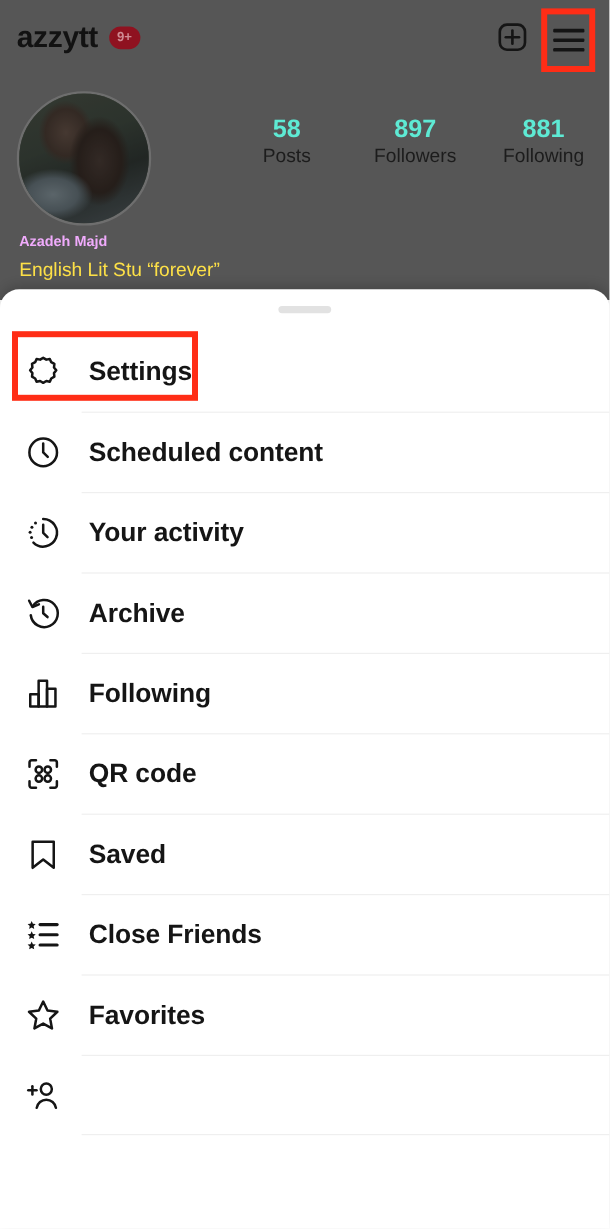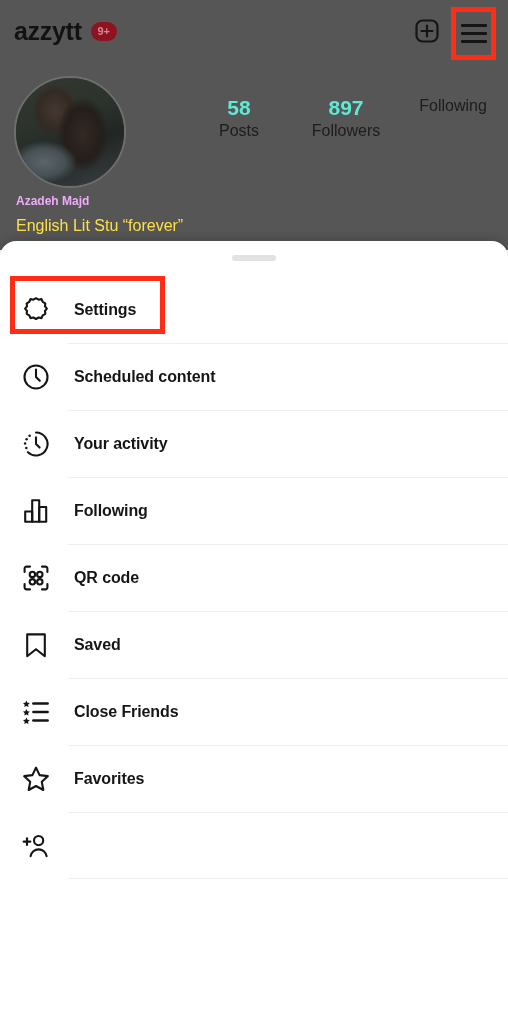--- a/index.html
+++ b/index.html
@@ -103,21 +103,21 @@
   .menu-item::after { content:""; }
   .menu-item.last-divider::after {
     content:""; position:absolute; left:68px; right:0; bottom:0;
     height:1px; background:#efefef;
   }
   .mi-icon {
     width:40px; height:40px; display:flex; align-items:center;
     justify-content:center; flex:0 0 40px;
   }
   .mi-label {
-    font-size:16px; font-weight:bold; color:#151515;
+    font-size:22px; font-weight:bold; color:#151515;
     margin-left:18px; letter-spacing:-0.1px;
   }
   .settings-hl {
     position:absolute; left:10px; top:276px; width:155px; height:58px;
     border:5px solid #ff2d16; background:transparent; pointer-events:none;
     z-index:5;
   }
   svg { display:block; }
 </style>
 </head>
@@ -157,20 +157,21 @@
   <div class="stats">
     <div class="stat">
       <div class="stat-num">58</div>
       <div class="stat-label">Posts</div>
     </div>
     <div class="stat">
       <div class="stat-num">897</div>
       <div class="stat-label">Followers</div>
     </div>
     <div class="stat">
+      <div class="stat-num">881</div>
       <div class="stat-label">Following</div>
     </div>
   </div>
 
   <div class="fullname">Azadeh Majd</div>
   <div class="bio">English Lit Stu “forever”</div>
 </div>
 
 <div class="hamburger-hl"></div>
 
@@ -205,20 +206,30 @@
           <circle cx="5.3" cy="18.9" r="1.25" fill="#151515"></circle>
           <circle cx="4.1" cy="14.6" r="1.25" fill="#151515"></circle>
           <circle cx="5.6" cy="10.3" r="1.25" fill="#151515"></circle>
           <circle cx="8.6" cy="6.8" r="1.25" fill="#151515"></circle>
           <path d="M15 8.2 V15 L18.6 18.6" fill="none" stroke="#151515" stroke-width="2.1" stroke-linecap="round" stroke-linejoin="round"></path>
         </svg>
       </span>
       <span class="mi-label">Your activity</span>
     </div>
 
+    <div class="menu-item">
+      <span class="mi-icon">
+        <svg width="30" height="30" viewBox="0 0 30 30">
+          <path d="M6.2 9.4 a11.3 11.3 0 1 1 -1.55 7.3" fill="none" stroke="#151515" stroke-width="2.1" stroke-linecap="round"></path>
+          <path d="M3.3 4.6 L6.0 9.8 L11.4 7.6" fill="none" stroke="#151515" stroke-width="2.1" stroke-linecap="round" stroke-linejoin="round"></path>
+          <path d="M15 9.6 V15 L18.6 18.2" fill="none" stroke="#151515" stroke-width="2.1" stroke-linecap="round" stroke-linejoin="round"></path>
+        </svg>
+      </span>
+      <span class="mi-label">Archive</span>
+    </div>
 
     <div class="menu-item">
       <span class="mi-icon">
         <svg width="30" height="30" viewBox="0 0 30 30">
           <rect x="4.2" y="15.5" width="7" height="10.3" fill="none" stroke="#151515" stroke-width="2.1" stroke-linejoin="round"></rect>
           <rect x="11.2" y="4.2" width="7" height="21.6" fill="none" stroke="#151515" stroke-width="2.1" stroke-linejoin="round"></rect>
           <rect x="18.2" y="11.0" width="7" height="14.8" fill="none" stroke="#151515" stroke-width="2.1" stroke-linejoin="round"></rect>
         </svg>
       </span>
       <span class="mi-label">Following</span>

